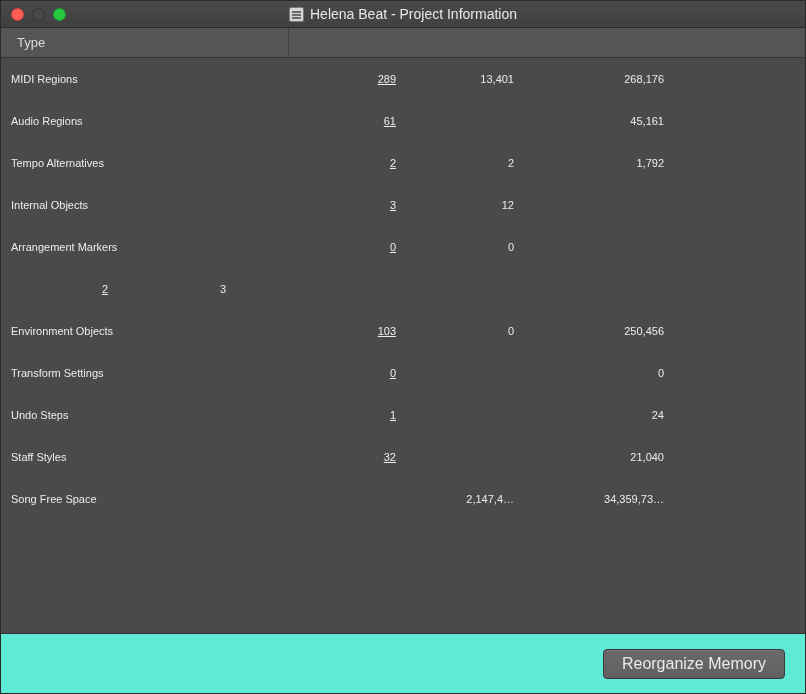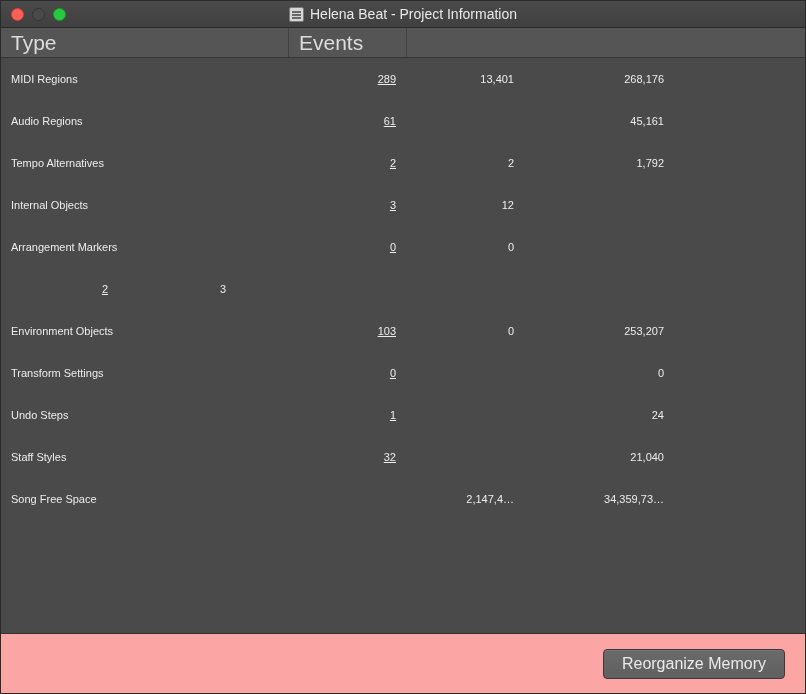--- a/index.html
+++ b/index.html
@@ -77,24 +77,24 @@
     }
     .header-row {
       height: 30px;
       background: #555555;
       border-bottom: 1px solid #353535;
       display: flex;
       align-items: stretch;
     }
     .hcell {
       color: #dcdcdc;
-      font-size: 21px;
-      display: flex;
-      align-items: center;
-      padding: 0 10px;
+      font-size: 13px;
+      display: flex;
+      align-items: center;
+      padding: 0 16px;
       border-right: 1px solid #424242;
     }
     .col-type   { width: 288px; }
     .col-objects{ width: 117px; justify-content: flex-start; }
     .col-events { width: 118px; }
     .col-memory { width: 150px; }
     .col-extra  { flex: 1; border-right: none; }
     .tbody {
       flex: 1;
       background: #4a4a4a;
@@ -115,21 +115,21 @@
       white-space: nowrap;
       overflow: hidden;
     }
     .cell.type { width: 288px; }
     .cell.num  { justify-content: flex-end; }
     .cell.objects { width: 117px; text-decoration: underline; }
     .cell.events  { width: 118px; }
     .cell.memory  { width: 150px; }
     .footer {
       height: 60px;
-      background: #fca5a5;
+      background: #5eead4;
       border-top: 1px solid #333333;
       display: flex;
       align-items: center;
       justify-content: flex-end;
       padding-right: 20px;
     }
     .reorg-btn {
       background: linear-gradient(to bottom, #6a6a6a, #606060);
       color: #eaeaea;
       font-size: 16px;
@@ -152,21 +152,20 @@
       <div class="traffic-light tl-max"></div>
     </div>
     <div class="title-wrap">
       <span class="title-icon"></span>
       <span class="title-text">Helena Beat - Project Information</span>
     </div>
   </div>
 
   <div class="header-row">
     <div class="hcell col-type">Type</div>
-    <div class="hcell col-events">Events</div>
     <div class="hcell col-extra"></div>
   </div>
 
   <div class="tbody" id="tbody">
       <div class="row">
         <div class="cell type">MIDI Regions</div>
         <div class="cell num objects">289</div>
         <div class="cell num events">13,401</div>
         <div class="cell num memory">268,176</div>
       </div>
@@ -196,21 +195,21 @@
       </div>
       <div class="row">
         <div class="cell num objects">2</div>
         <div class="cell num events">3</div>
         <div class="cell num memory"></div>
       </div>
       <div class="row">
         <div class="cell type">Environment Objects</div>
         <div class="cell num objects">103</div>
         <div class="cell num events">0</div>
-        <div class="cell num memory">253,207</div>
+        <div class="cell num memory">250,456</div>
       </div>
       <div class="row">
         <div class="cell type">Transform Settings</div>
         <div class="cell num objects">0</div>
         <div class="cell num events"></div>
         <div class="cell num memory">0</div>
       </div>
       <div class="row">
         <div class="cell type">Undo Steps</div>
         <div class="cell num objects">1</div>

